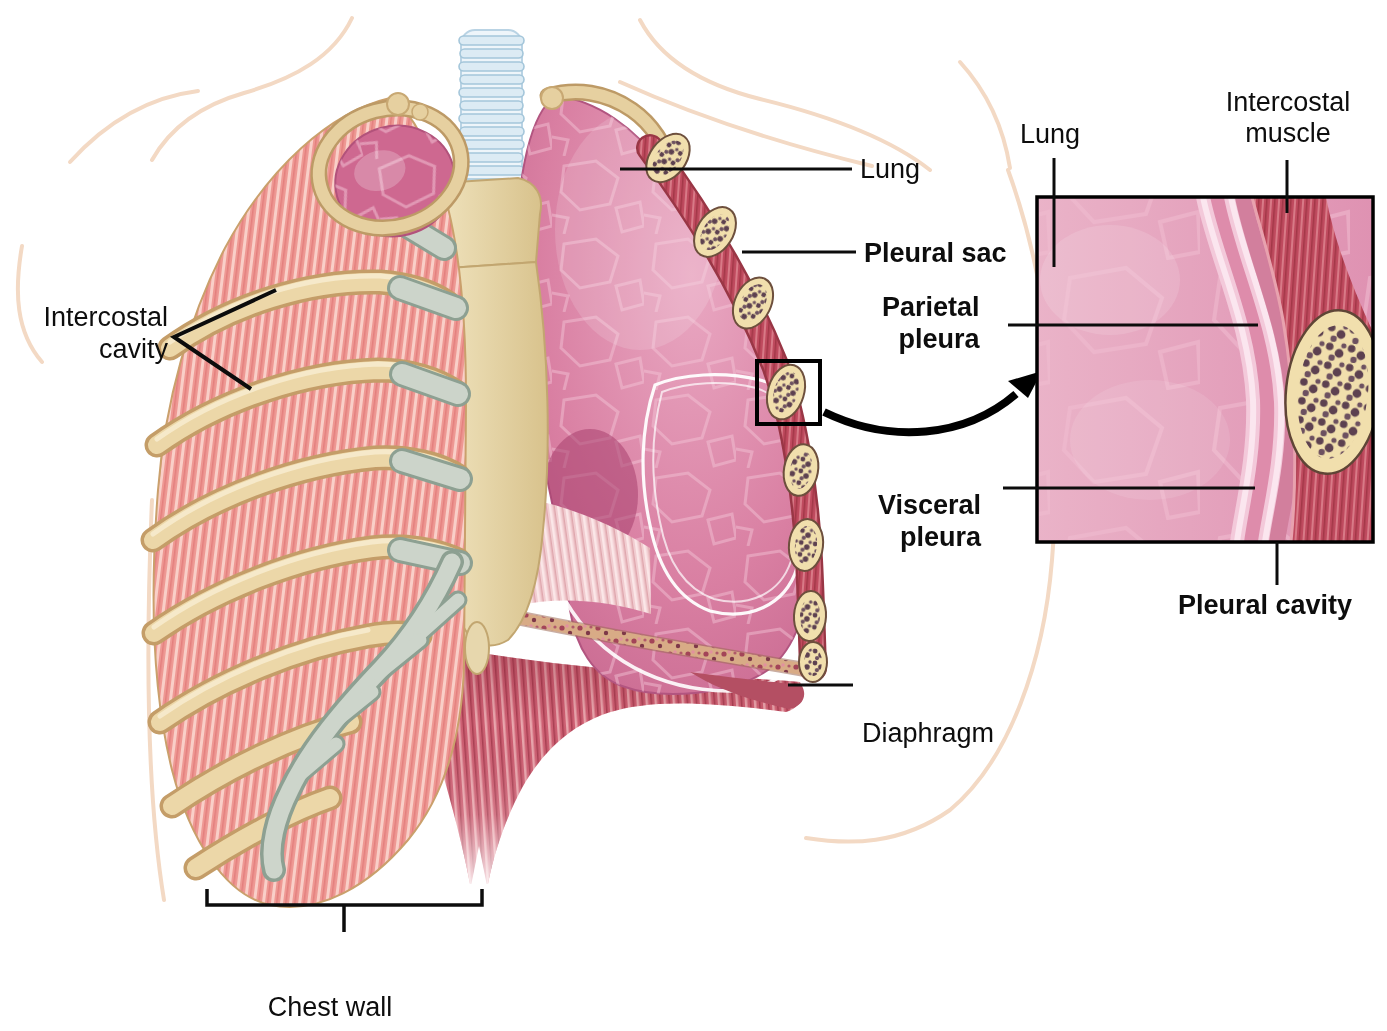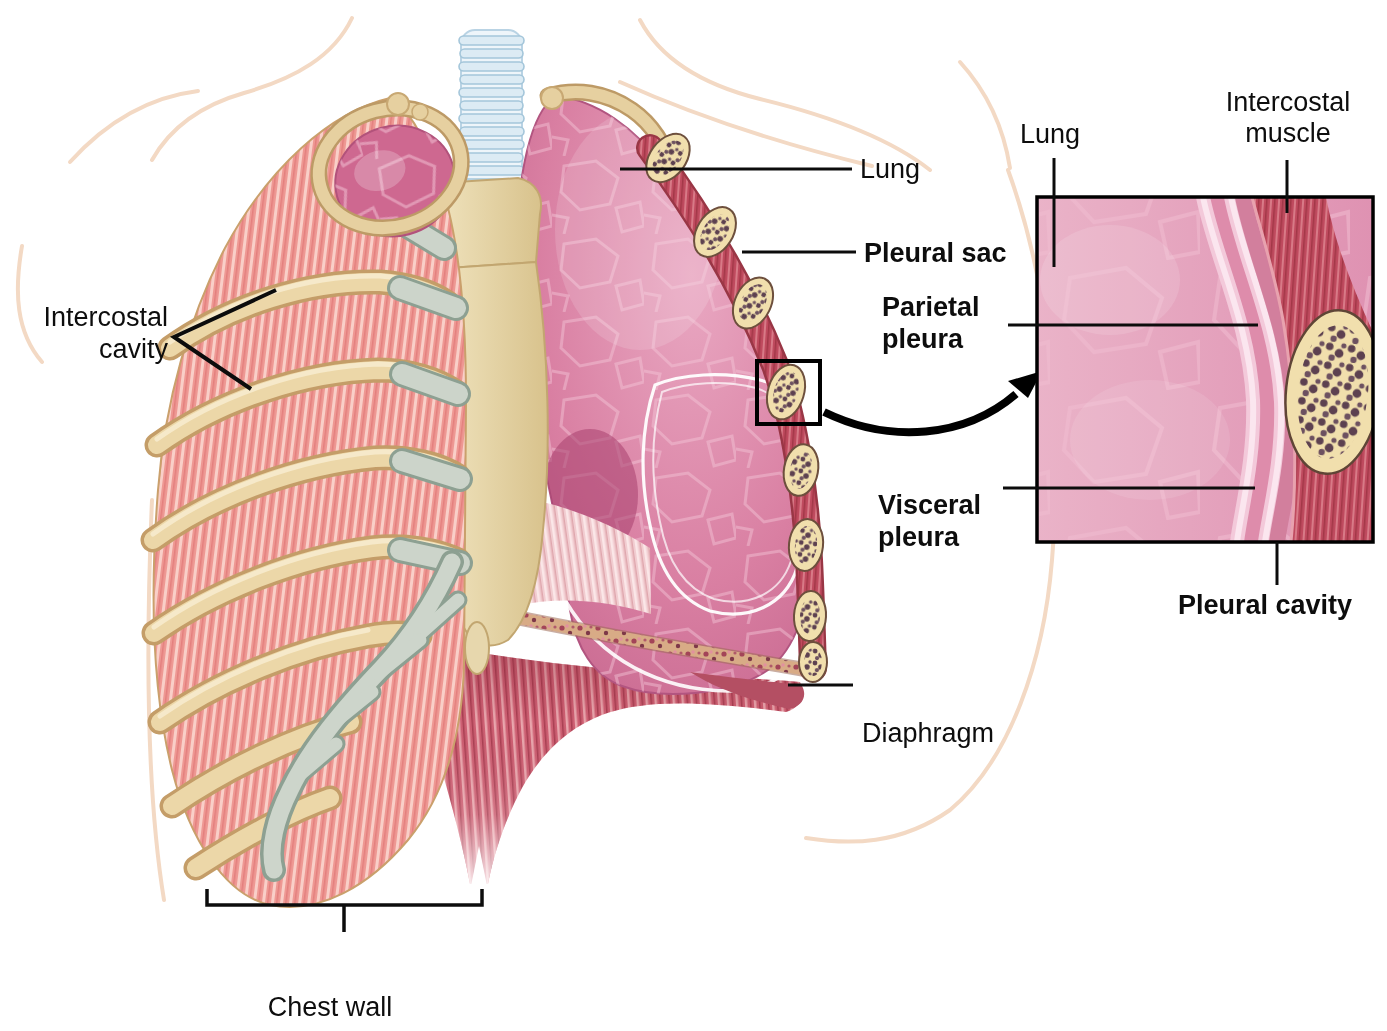--- a/index.html
+++ b/index.html
@@ -1,20 +1,20 @@
 <!DOCTYPE html>
 <html><head>
 <meta charset="utf-8">
 <style>
   html,body{margin:0;padding:0;background:#fff;}
   body{width:1387px;height:1031px;position:relative;overflow:hidden;
        font-family:"Liberation Sans", sans-serif;}
   #stage{position:absolute;left:0;top:0;width:1387px;height:1031px;}
   svg{position:absolute;left:0;top:0;}
-  .lbl{position:absolute;color:#0d0d0d;font-size:27px;line-height:32px;white-space:pre;}
+  .lbl{position:absolute;color:#0d0d0d;font-size:27px;line-height:32px;white-space:pre;text-align:right;}
   .lbl.b{font-weight:bold;}
   .lbl.right{text-align:right;}
   .lbl.center{text-align:center;}
   .cw{line-height:28px;}
 </style>
 </head>
 <body>
 
 <div id="stage">
 <svg width="1387" height="1031" viewBox="0 0 1387 1031">

